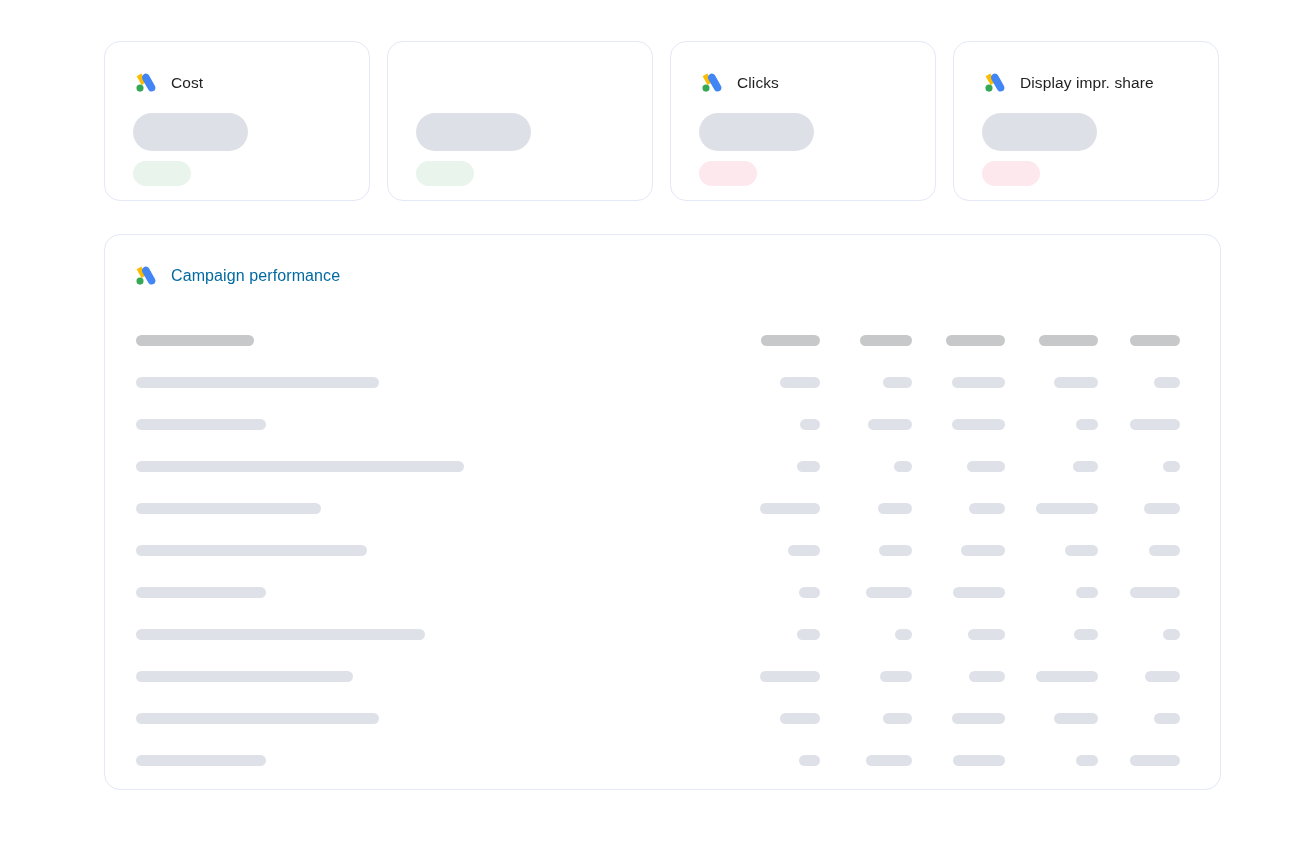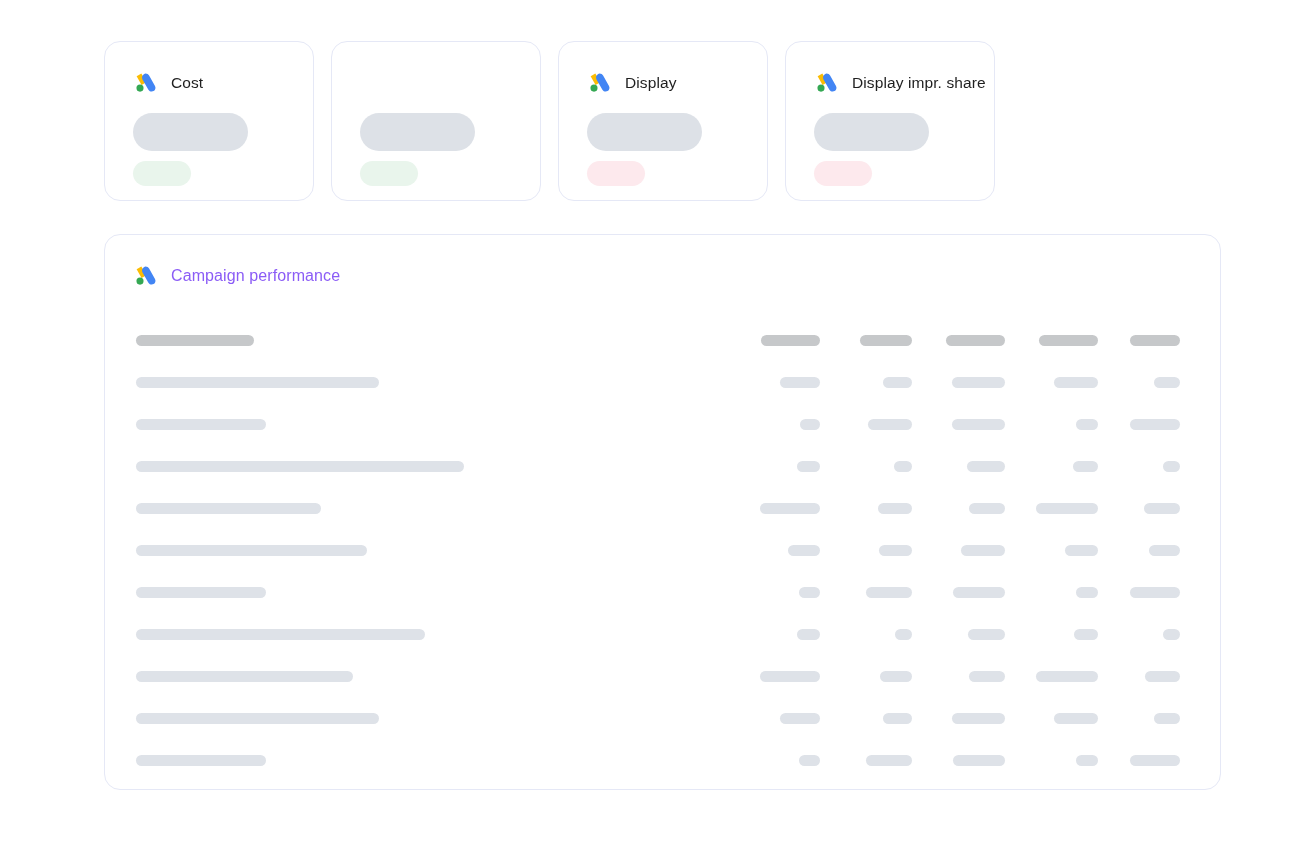--- a/index.html
+++ b/index.html
@@ -28,21 +28,21 @@
     left: 104px;
     top: 41px;
     width: 1117px;
     height: 160px;
     display: flex;
     flex-direction: row;
     gap: 17px;
   }
 
   .kpi-card {
-    width: 210px;
+    width: 266px;
     height: 160px;
     background: #ffffff;
     border: 1.5px solid #e5e8f6;
     border-radius: 16px;
     padding: 28px 28px 0 28px;
     position: relative;
     flex: 0 0 auto;
   }
 
   .card-head {
@@ -108,21 +108,21 @@
     top: 28px;
     display: flex;
     flex-direction: row;
     align-items: center;
     gap: 12px;
   }
 
   .panel-title {
     font-size: 16px;
     line-height: 22px;
-    color: #8b5cf6;
+    color: #0369a1;
     font-weight: 400;
     letter-spacing: 0.1px;
     white-space: nowrap;
   }
 
   
   .skel-table {
     position: absolute;
     left: 0;
     top: 86px;
@@ -194,21 +194,21 @@
         <div class="kpi-value-skel" style="left:28px;top:71px;width:115px;"></div>
         <div class="kpi-badge-skel pos" style="left:28px;top:119px;width:58px;"></div>
       </div>
       <div class="kpi-card">
         <div class="card-head">
           <span class="ads-icon"><svg viewBox="0 0 26 26" width="26" height="26" aria-hidden="true">
               <path d="M8.35 3.6 L13.3 12.2 L8.6 14.9 L3.65 6.3 Z" fill="#FBBC04"></path>
               <path d="M12.6 3.6 C14.1 3.6 15.4 4.4 16.1 5.6 L22.0 15.9 C23.0 17.7 22.4 20.0 20.6 21.1 C18.8 22.1 16.5 21.5 15.4 19.7 L9.5 9.4 C8.5 7.6 9.1 5.3 10.9 4.2 C11.4 3.8 12.0 3.6 12.6 3.6 Z" fill="#4285F4"></path>
               <circle cx="7.0" cy="18.1" r="3.55" fill="#34A853"></circle>
             </svg></span>
-          <span class="card-title">Display</span>
+          <span class="card-title">Clicks</span>
         </div>
         <div class="kpi-value-skel" style="left:28px;top:71px;width:115px;"></div>
         <div class="kpi-badge-skel neg" style="left:28px;top:119px;width:58px;"></div>
       </div>
       <div class="kpi-card">
         <div class="card-head">
           <span class="ads-icon"><svg viewBox="0 0 26 26" width="26" height="26" aria-hidden="true">
               <path d="M8.35 3.6 L13.3 12.2 L8.6 14.9 L3.65 6.3 Z" fill="#FBBC04"></path>
               <path d="M12.6 3.6 C14.1 3.6 15.4 4.4 16.1 5.6 L22.0 15.9 C23.0 17.7 22.4 20.0 20.6 21.1 C18.8 22.1 16.5 21.5 15.4 19.7 L9.5 9.4 C8.5 7.6 9.1 5.3 10.9 4.2 C11.4 3.8 12.0 3.6 12.6 3.6 Z" fill="#4285F4"></path>
               <circle cx="7.0" cy="18.1" r="3.55" fill="#34A853"></circle>

